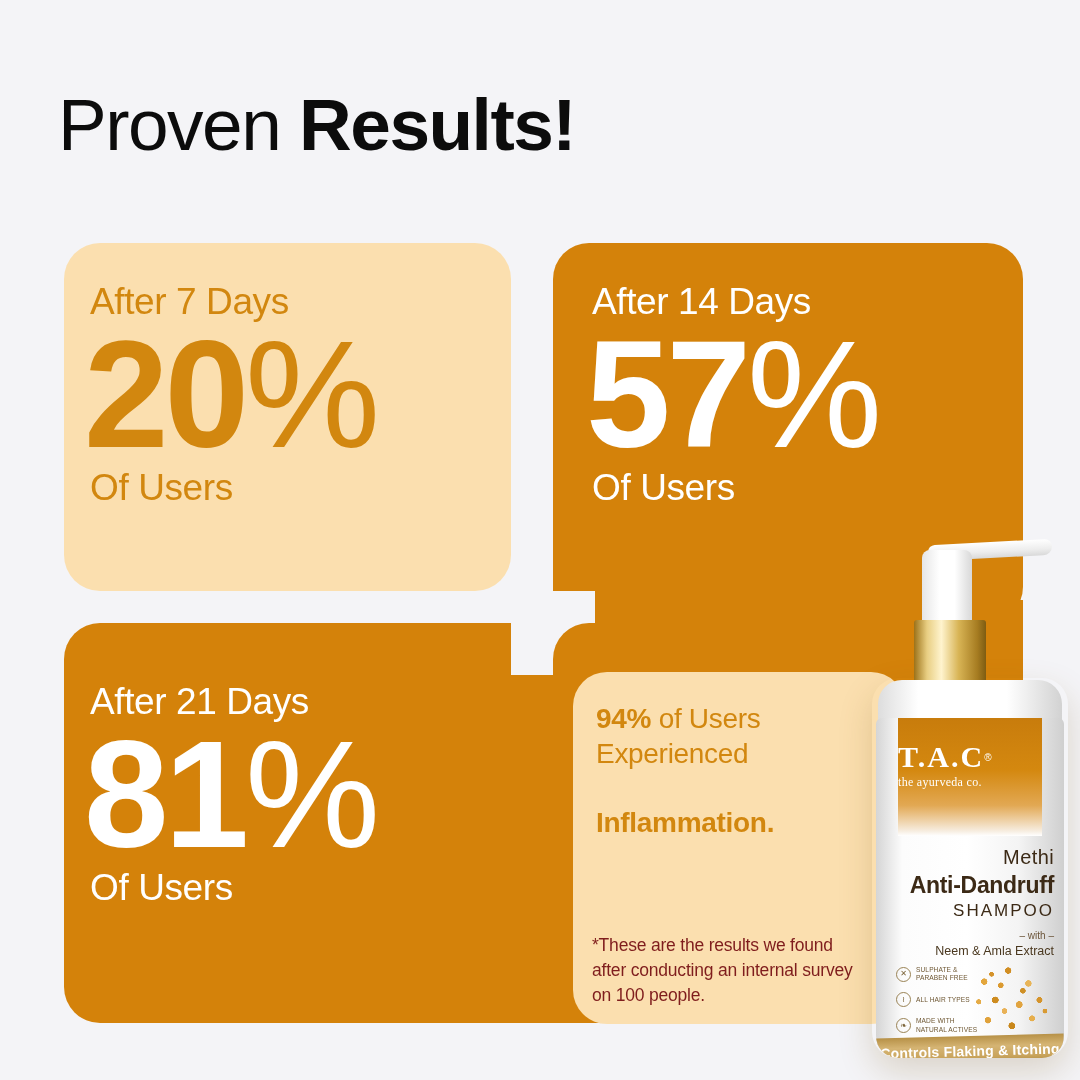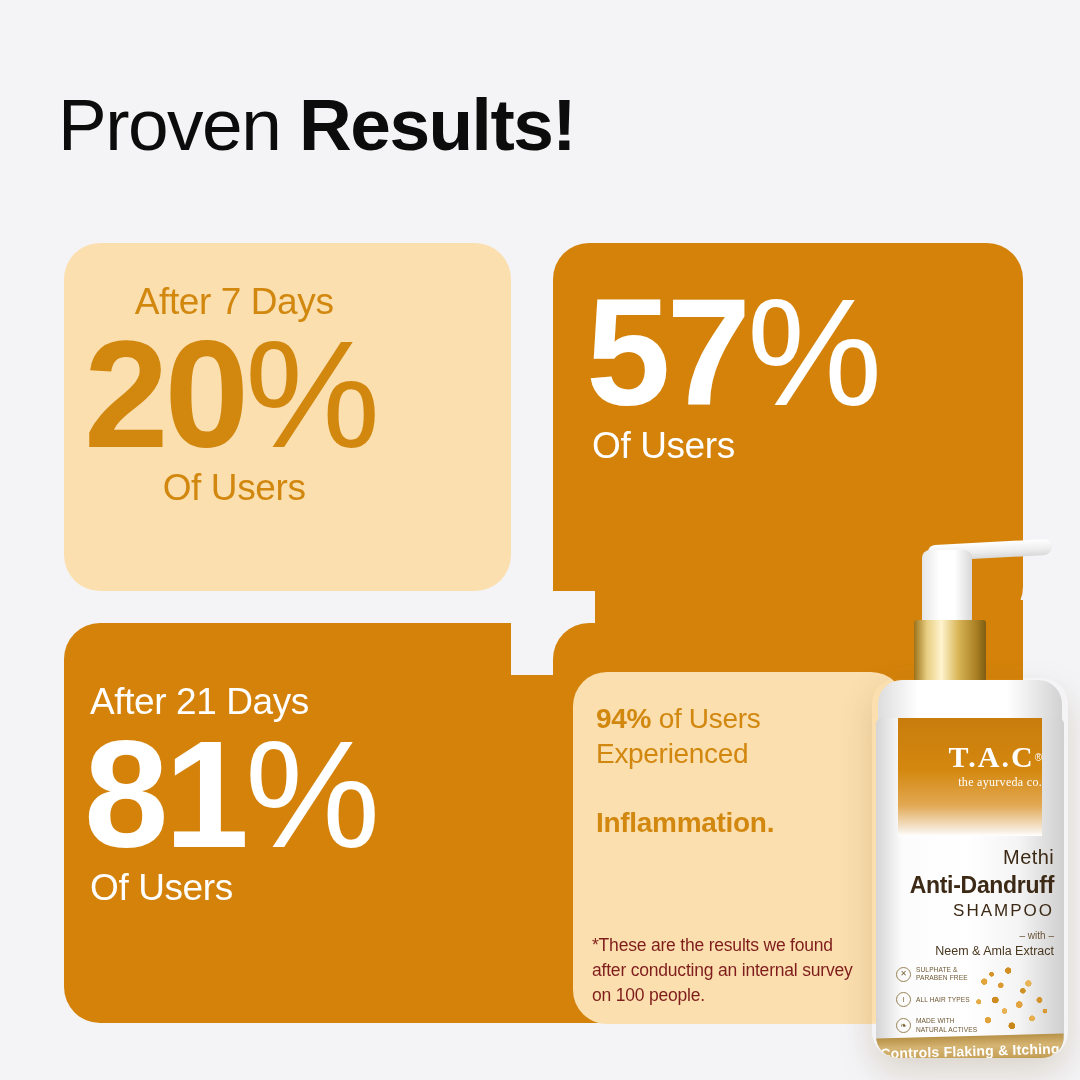--- a/index.html
+++ b/index.html
@@ -75,21 +75,21 @@
     white-space:nowrap;
   }
   .stat .big .pct { font-weight:400; letter-spacing:-2px; }
   .stat .sub {
     font-size:37px; font-weight:400; letter-spacing:-0.4px;
     white-space:nowrap;
   }
   .tone-orange { color:#D2870F; }
   .tone-white  { color:#FFFFFF; }
 
-  .stat-7  { left:90px;  top:281px;text-align:center;  }
+  .stat-7  { left:90px;  top:281px;  }
   .stat-14 { left:592px; top:281px;  }
   .stat-21 { left:90px;  top:681px;  }
 
   
   .card-94 {
     position:absolute; left:573px; top:672px;
     width:332px; height:352px;
     background:#FBDFAF;
     border-radius:34px;
   }
@@ -143,21 +143,21 @@
     background:linear-gradient(90deg,#D5D5D5 0%,#FCFCFC 14%,#FFFFFF 48%,#F4F4F4 76%,#CFCFCF 100%);
     border-radius:6px 6px 22px 22px;
     overflow:hidden;
   }
   .b-label-top {
     position:absolute; left:22px; top:0px; width:144px; height:118px;
     background:linear-gradient(180deg,#C87C0C 0%,#D4880F 44%,#E2A853 74%,#F7EEE2 96%,#FFFFFF 100%);
   }
   .b-brand {
     position:absolute; left:22px; top:22px; width:144px;
-    text-align:right; color:#FFFFFF;
+    text-align:left; color:#FFFFFF;
   }
   .b-brand .tac {
     font-family:"Liberation Serif", serif;
     font-size:30px; font-weight:700; letter-spacing:2px;
     position:relative; display:inline-block;
   }
   .b-brand .reg {
     font-size:10px; vertical-align:super; letter-spacing:0;
   }
   .b-brand .tagline {
@@ -228,20 +228,21 @@
   <div class="notch-outer"></div>
   <div class="notch-round"></div>
 
   <div class="stat stat-7 tone-orange">
     <div class="eyebrow">After 7 Days</div>
     <div class="big"><span>20</span><span class="pct">%</span></div>
     <div class="sub">Of Users</div>
   </div>
 
   <div class="stat stat-14 tone-white">
+    <div class="eyebrow">After 14 Days</div>
     <div class="big"><span>57</span><span class="pct">%</span></div>
     <div class="sub">Of Users</div>
   </div>
 
   <div class="stat stat-21 tone-white">
     <div class="eyebrow">After 21 Days</div>
     <div class="big"><span>81</span><span class="pct">%</span></div>
     <div class="sub">Of Users</div>
   </div>
 

